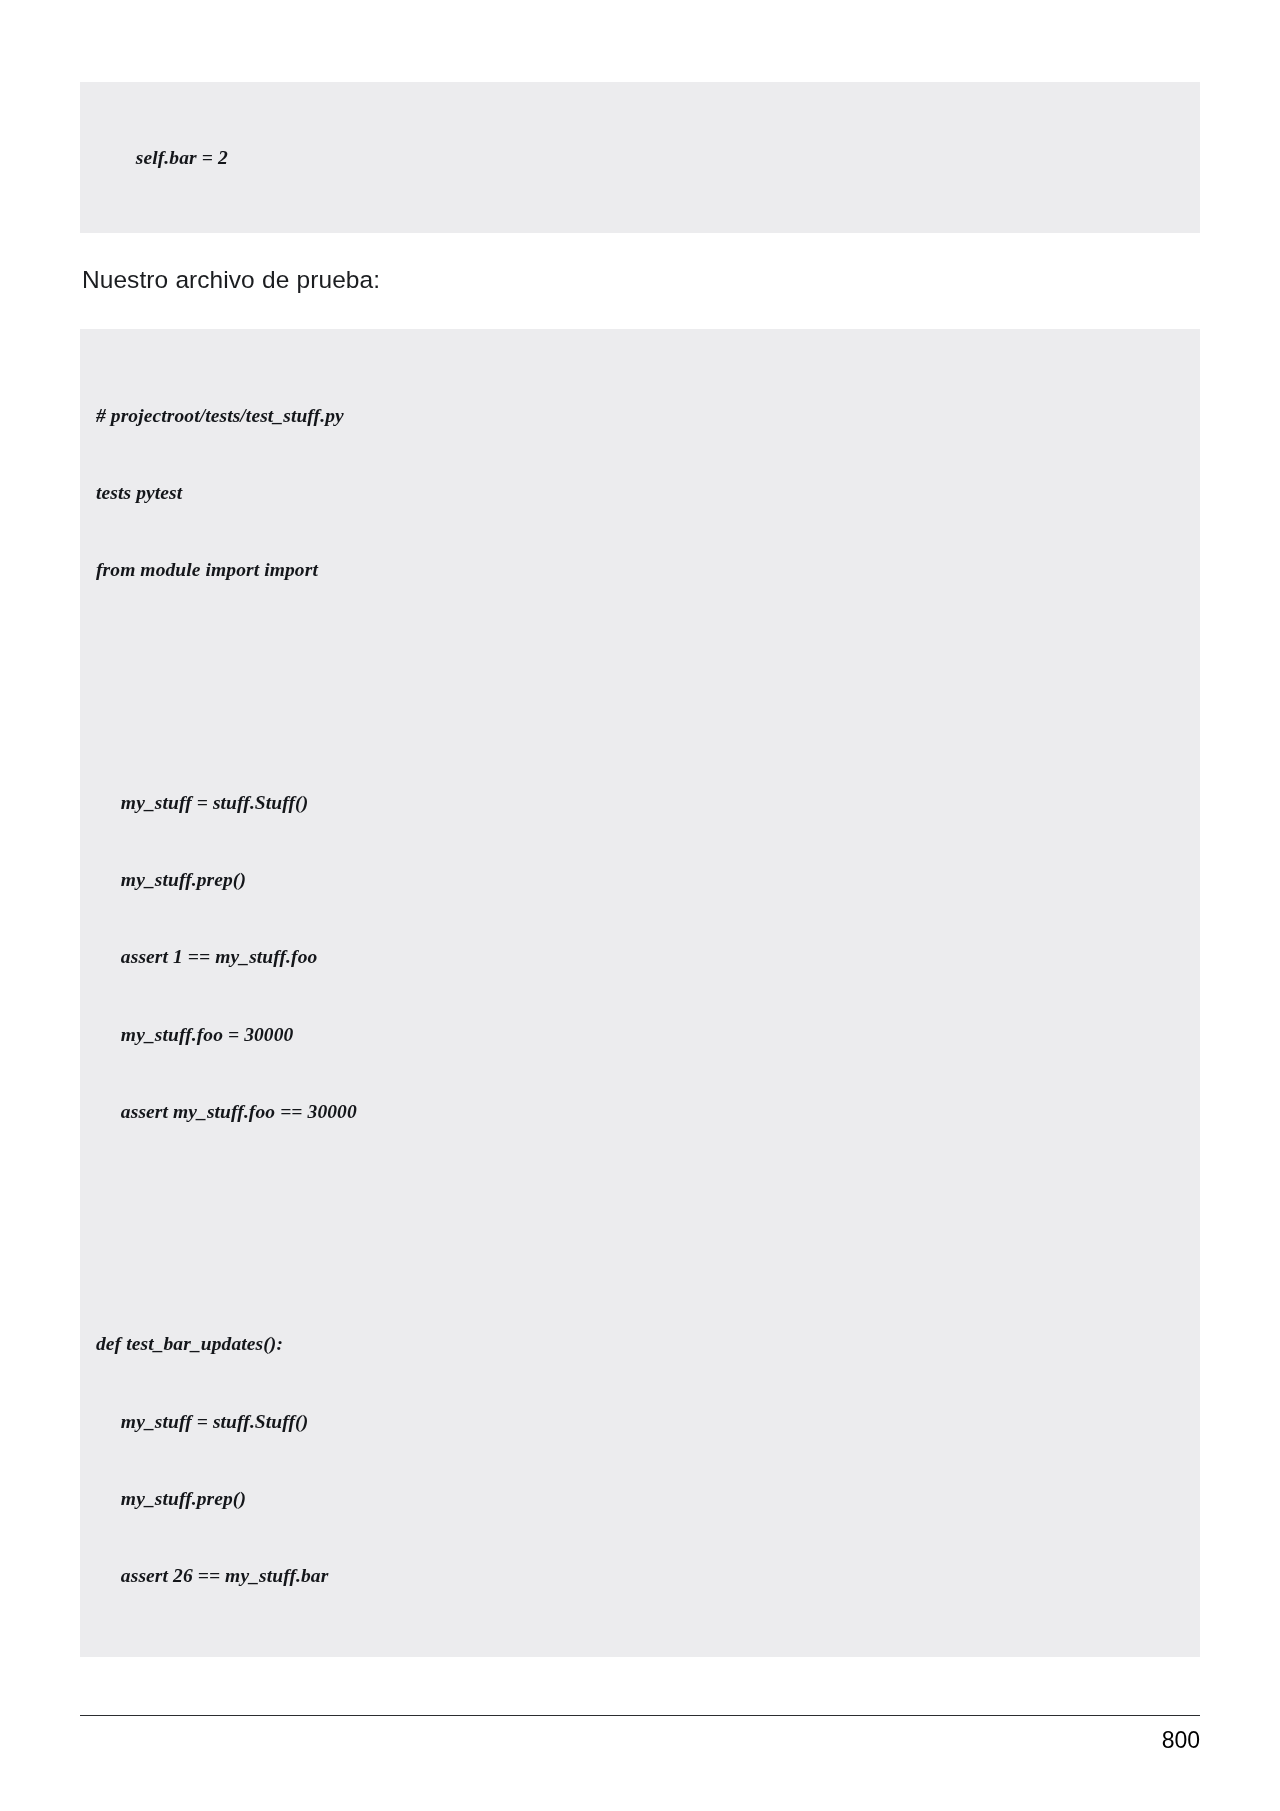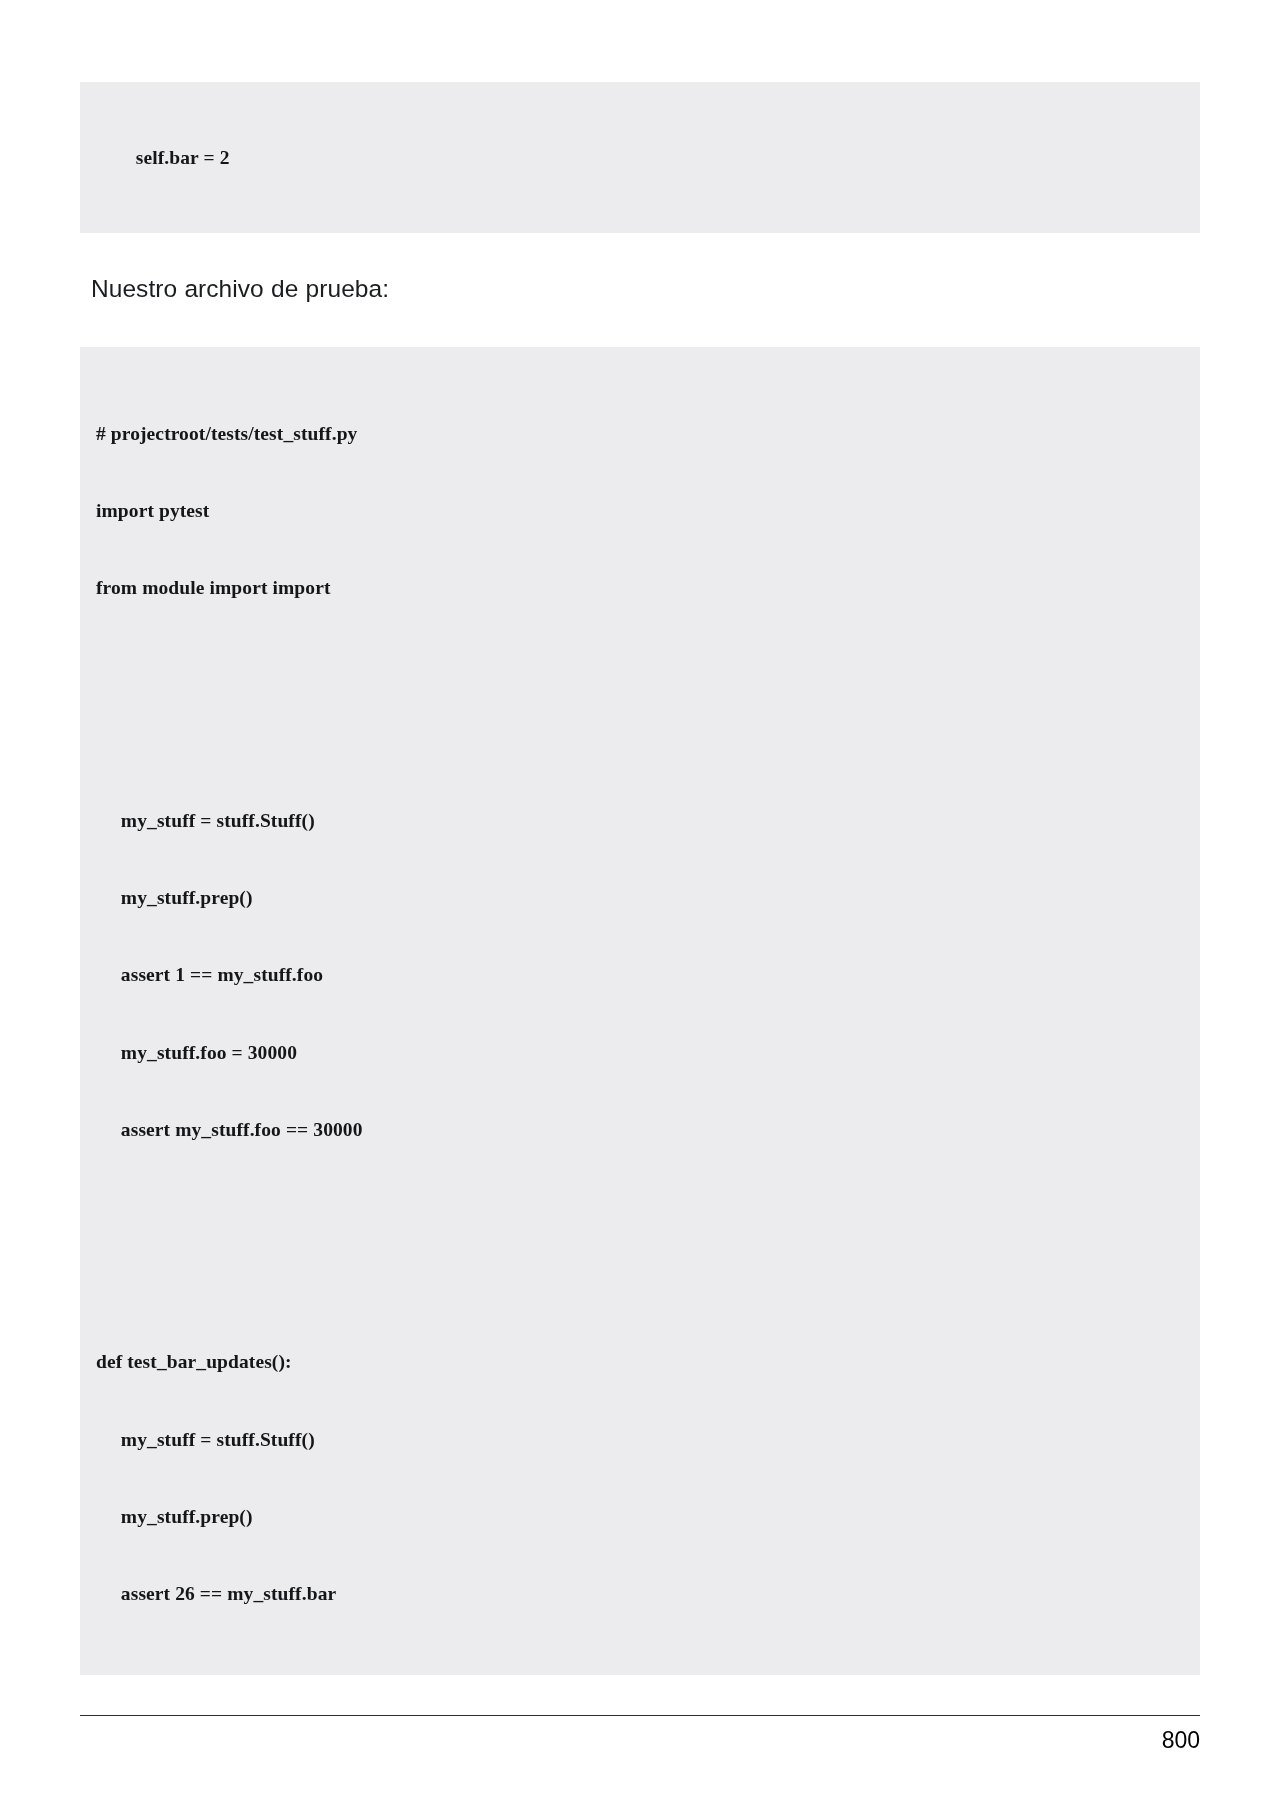--- a/index.html
+++ b/index.html
@@ -34,20 +34,21 @@
     background: #ececee;
     font-family: "Liberation Serif", "DejaVu Serif", serif;
     font-weight: 700;
     font-size: 19.5px;
     line-height: 25.8px;
     color: #14161a;
     white-space: pre;
     padding: 22px 0 16px 16px;
     box-sizing: border-box;
     letter-spacing: 0.1px;
+    font-style: italic;
   }
   .codeblock .line {
     white-space: pre;
     min-height: 25.8px;
   }
   .codeblock .blank {
     min-height: 25.8px;
   }
   #code-block-top {
     padding-top: 11px;
@@ -91,27 +92,27 @@
   <div class="content">
 
     <div style="height:82px"></div>
 
     <div class="codeblock" id="code-block-top">
       <div class="line">        self.bar = 2</div>
     </div>
 
     <div style="height:28px"></div>
 
-    <p class="para" style="margin:11px">Nuestro archivo de prueba:</p>
+    <p class="para" style="margin:2px">Nuestro archivo de prueba:</p>
 
     <div style="height:30px"></div>
 
     <div class="codeblock" id="code-block-duplicated">
       <div class="line"># projectroot/tests/test_stuff.py</div>
-      <div class="line">import pytest</div>
+      <div class="line">tests pytest</div>
       <div class="line">from module import import</div>
       <div class="line blank"></div>
       <div class="line blank"></div>
       <div class="line">     my_stuff = stuff.Stuff()</div>
       <div class="line">     my_stuff.prep()</div>
       <div class="line">     assert 1 == my_stuff.foo</div>
       <div class="line">     my_stuff.foo = 30000</div>
       <div class="line">     assert my_stuff.foo == 30000</div>
       <div class="line blank"></div>
       <div class="line blank"></div>

